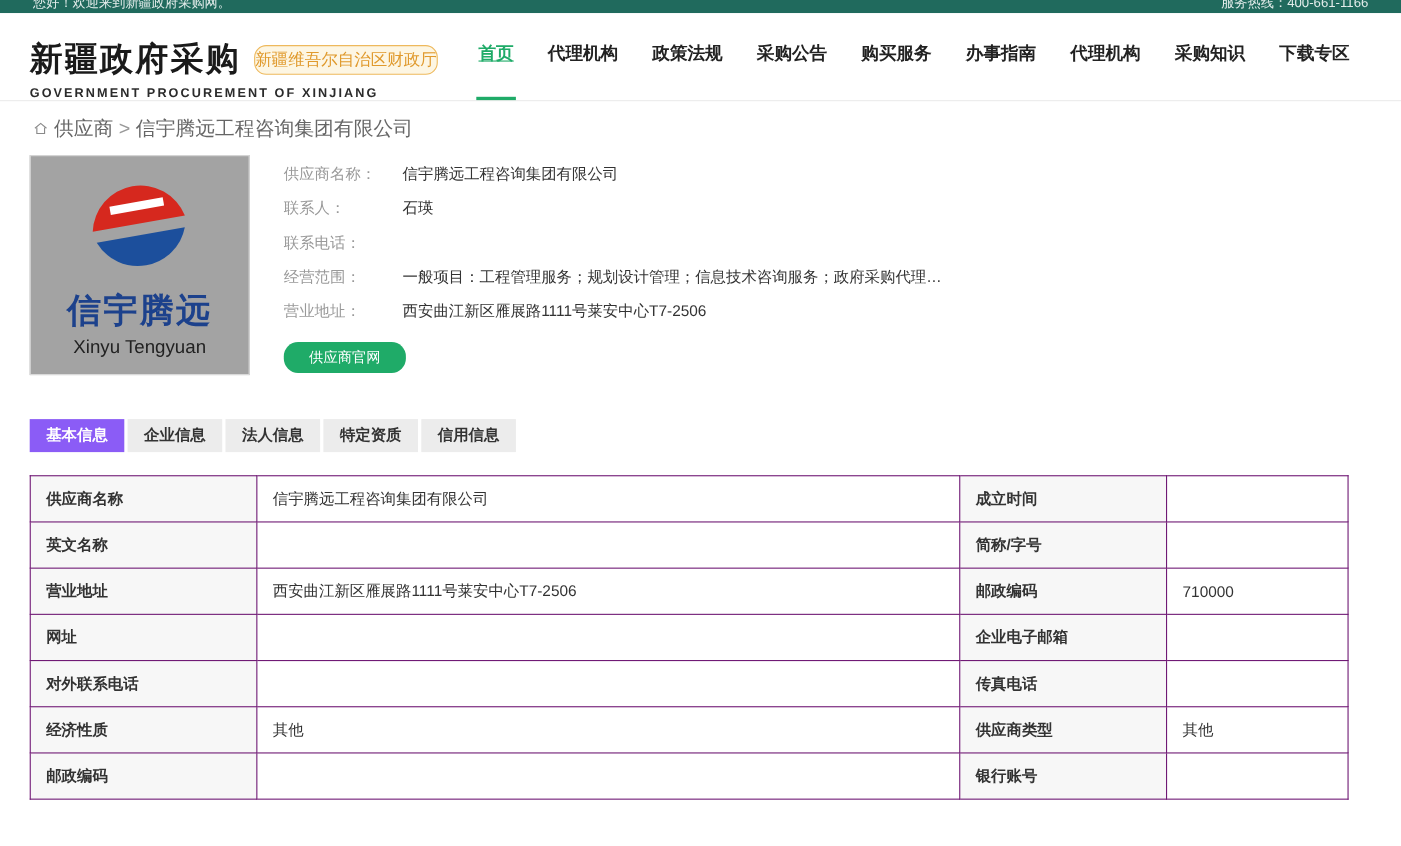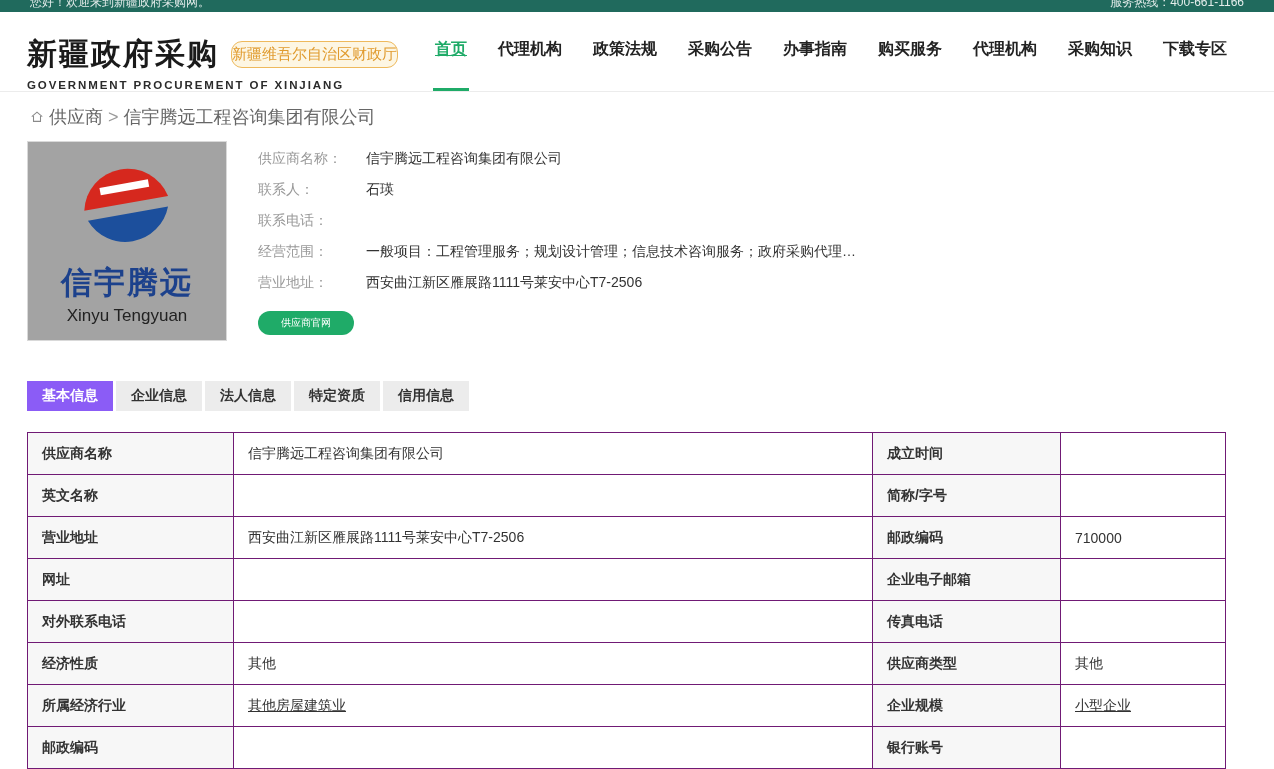--- a/index.html
+++ b/index.html
@@ -36,21 +36,21 @@
   .supplier { display: flex; margin: 12px 0 0 27px; }
   .logo-box { width: 200px; height: 200px; border: 1px solid #d9d9d9; display: flex;
     flex-direction: column; align-items: center; justify-content: center; background: #a3a3a3; }
   .logo-cn { font-size: 31px; font-weight: bold; color: #1c418c; letter-spacing: 2px; margin-top: 2px; }
   .logo-en { font-size: 17px; color: #222; margin-top: 2px; }
   .supplier-fields { margin-left: 31px; padding-top: 9px; }
   .field-row { display: flex; margin-bottom: 14px; font-size: 14px; line-height: 17px; }
   .field-label { width: 108px; color: #999; flex: 0 0 auto; }
   .field-value { color: #333; }
   .site-btn { display: inline-block; margin-top: 6px; background: #1fab68; color: #fff;
-    border: none; border-radius: 13px; padding: 5px 23px; font-size: 10px; cursor: pointer;
+    border: none; border-radius: 13px; padding: 5px 23px; font-size: 13px; cursor: pointer;
     font-family: "Liberation Sans", sans-serif; }
 
   
   .tabs { margin: 40px 0 0 27px; display: flex; gap: 3px; }
   .tab { background: #ececec; color: #333; font-size: 14px; font-weight: bold;
     padding: 6px 15px; cursor: pointer; }
   .tab.active { background: #8b5cf6; color: #fff; }
 
   
   table.info { margin: 21px 27px 0; border-collapse: collapse; table-layout: fixed; width: 1198px; }
@@ -75,22 +75,22 @@
       <span class="logo-title">新疆政府采购</span>
       <span class="badge">新疆维吾尔自治区财政厅</span>
     </div>
     <div class="logo-sub">GOVERNMENT PROCUREMENT OF XINJIANG</div>
   </div>
   <nav>
     <a class="nav-item active">首页</a>
     <a class="nav-item">代理机构</a>
     <a class="nav-item">政策法规</a>
     <a class="nav-item">采购公告</a>
+    <a class="nav-item">购买服务</a>
     <a class="nav-item">办事指南</a>
-    <a class="nav-item">购买服务</a>
     <a class="nav-item">代理机构</a>
     <a class="nav-item">采购知识</a>
     <a class="nav-item">下载专区</a>
   </nav>
 </header>
 
 <div class="breadcrumb">
   <span style="display:inline-flex">
     <svg width="14" height="14" viewBox="0 0 16 16" fill="none" stroke="#8a8a8a" stroke-width="1.2">
       <path d="M2 7.5 L8 2.5 L14 7.5"></path>
@@ -187,25 +187,19 @@
       <td class="lbl">传真电话</td>
       <td class="val"></td>
     </tr>
     <tr>
       <td class="lbl">经济性质</td>
       <td class="val">其他</td>
       <td class="lbl">供应商类型</td>
       <td class="val">其他</td>
     </tr>
     <tr>
-      <td class="lbl">所属经济行业</td>
-      <td class="val u">其他房屋建筑业</td>
-      <td class="lbl">企业规模</td>
-      <td class="val u">小型企业</td>
-    </tr>
-    <tr>
       <td class="lbl">邮政编码</td>
       <td class="val"></td>
       <td class="lbl">银行账号</td>
       <td class="val"></td>
     </tr>
   </tbody>
 </table>
 
 </body></html>

